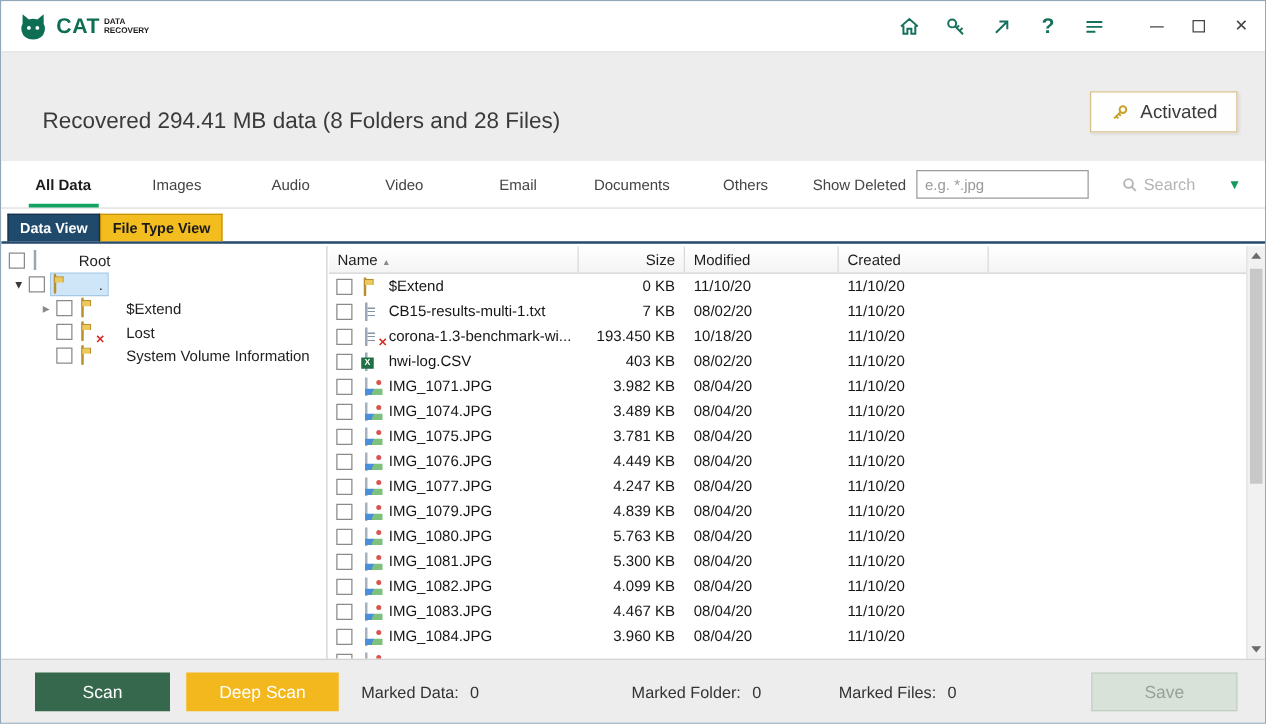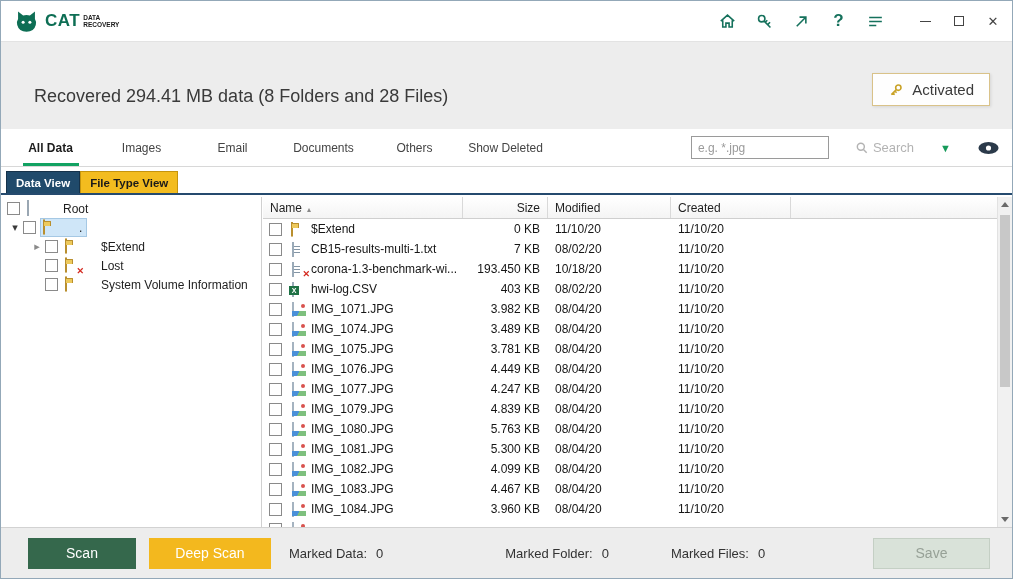--- a/index.html
+++ b/index.html
@@ -177,20 +177,26 @@
 
 <div class="tabbar">
   <div class="tabs">
     <div class="tab active">
         <span>All Data</span>
       </div>
     <div class="tab">
         <span>Images</span>
       </div>
     <div class="tab">
+        <span>Audio</span>
+      </div>
+    <div class="tab">
+        <span>Video</span>
+      </div>
+    <div class="tab">
         <span>Email</span>
       </div>
     <div class="tab">
         <span>Documents</span>
       </div>
     <div class="tab">
         <span>Others</span>
       </div>
     <div class="tab">
         <span>Show Deleted</span>

